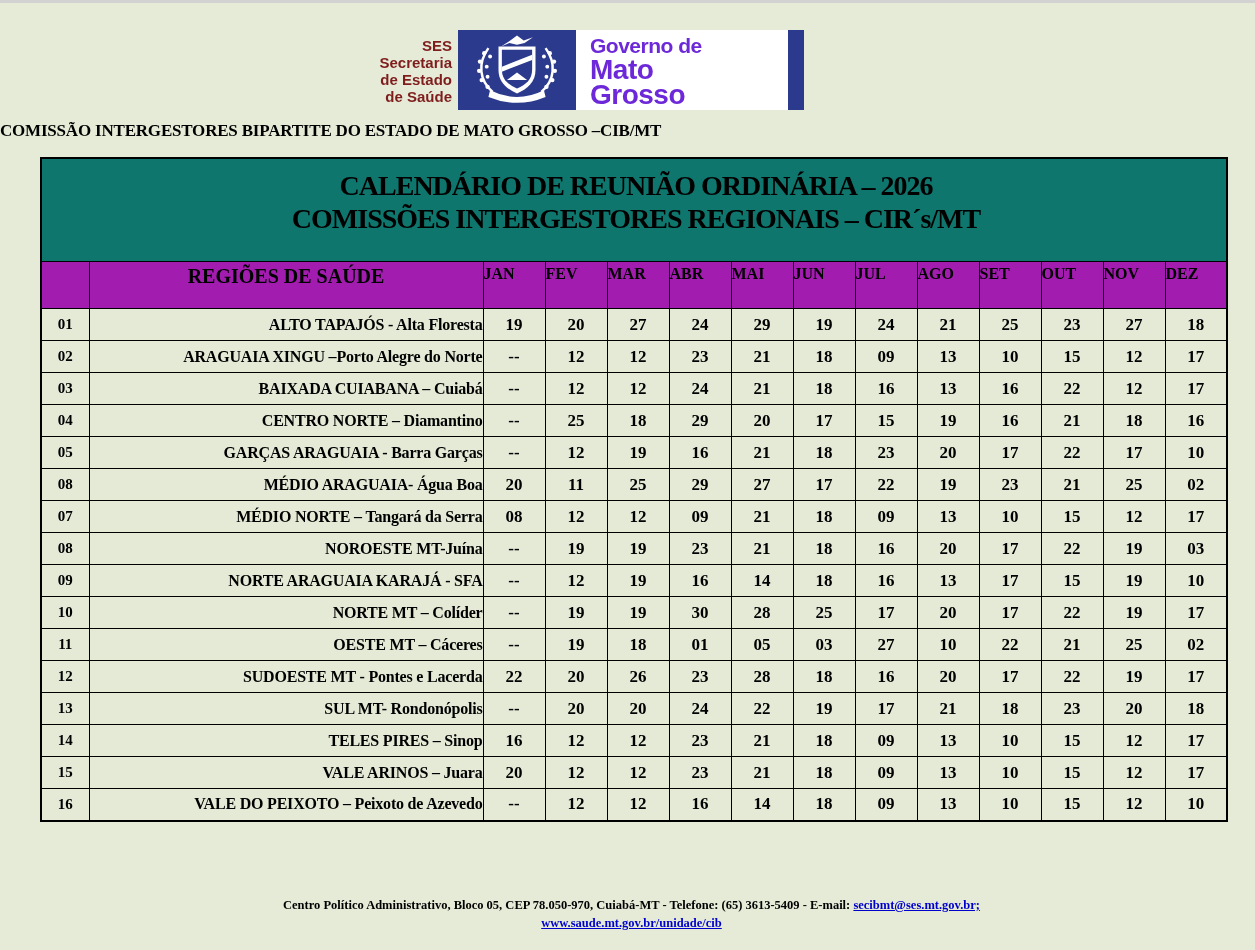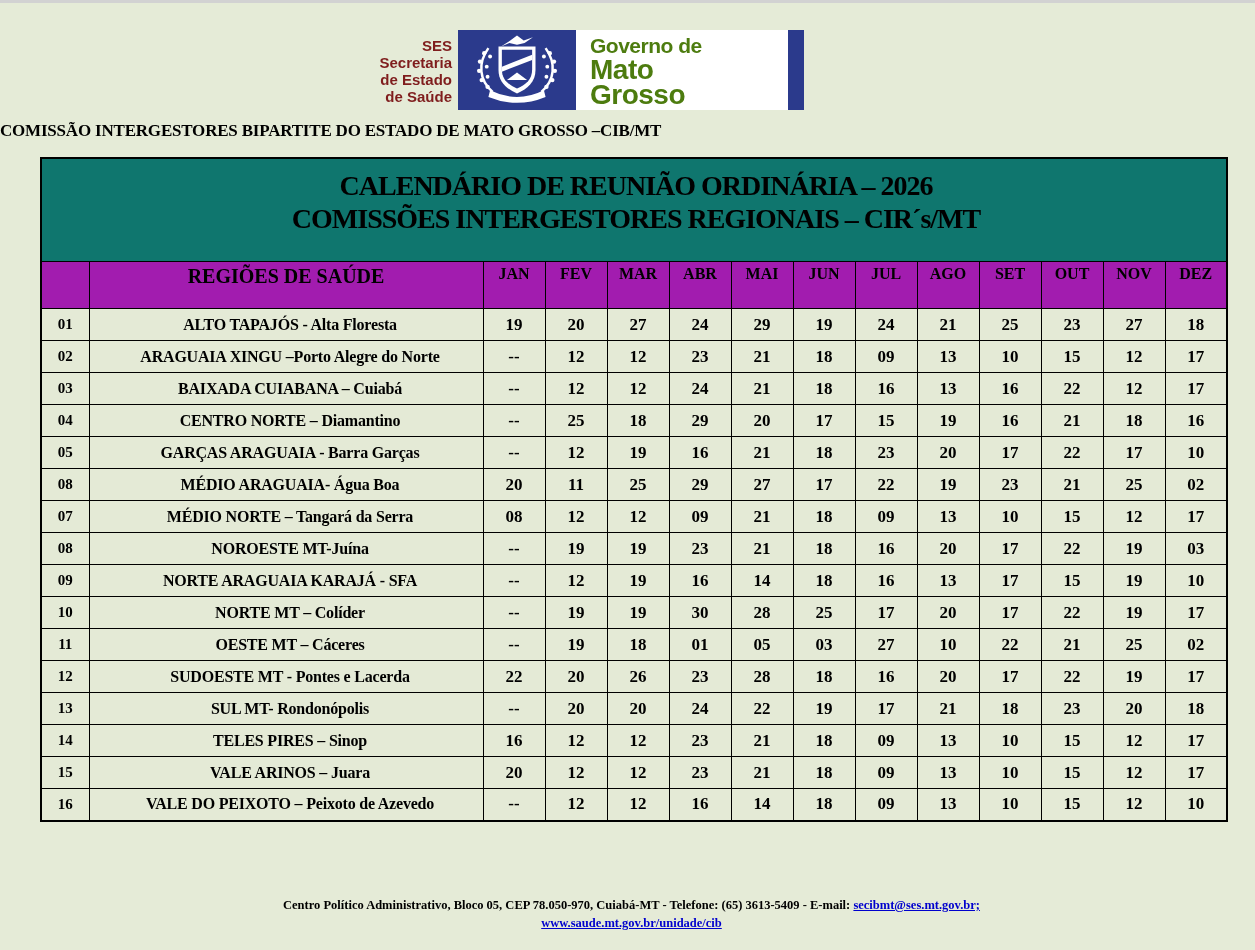--- a/index.html
+++ b/index.html
@@ -21,21 +21,21 @@
     color:#7f1d1d;
   }
   .logo { position:absolute; left:458px; top:30px; height:80px; display:flex; }
   .logo-emblem {
     width:118px; height:80px; background:#2b3a8c;
     display:flex; align-items:center; justify-content:center;
   }
   .logo-text {
     background:#ffffff; width:212px; height:80px;
     padding:5px 16px 0 14px;
-    color:#4d7c0f; font-family:"Liberation Sans", sans-serif;
+    color:#6d28d9; font-family:"Liberation Sans", sans-serif;
     font-weight:bold; letter-spacing:-0.5px;
   }
   .logo-text .l1 { font-size:21px; line-height:22px; }
   .logo-text .l2, .logo-text .l3 { font-size:28px; line-height:25px; }
   .logo-bar { width:16px; height:80px; background:#2b3a8c; }
 
   .org-title {
     position:absolute; top:121px; left:0; width:100%;
     font-weight:bold; font-size:17px;
     letter-spacing:-0.2px;
@@ -56,24 +56,24 @@
   }
   .title-band .t1, .title-band .t2 {
     font-weight:bold; font-size:28px; line-height:33px; letter-spacing:-1px;
   }
   .header-row th {
     vertical-align:top; font-weight:bold;
     height:47px; padding-top:3px;
     background:#a21caf;
   }
   th.region-h { font-size:20px; text-align:center; }
-  th.month-h  { font-size:16px; text-align:center; }
+  th.month-h  { font-size:16px; text-align:left; }
   tbody.rows tr { height:32px; }
   td.num-cell    { text-align:center; font-weight:bold; font-size:15px; }
-  td.region-cell { text-align:center; font-weight:bold; font-size:16px; padding-left:8px; letter-spacing:-0.2px; }
+  td.region-cell { text-align:right; font-weight:bold; font-size:16px; padding-left:8px; letter-spacing:-0.2px; }
   td.value-cell  { text-align:center; font-weight:bold; font-size:17px; }
 
   
   .footer {
     position:absolute; top:896px; left:4px; width:100%;
     text-align:center; font-weight:bold; font-size:12.5px; line-height:18px;
   }
   .footer a { color:#0000cd; text-decoration:underline; font-weight:bold; }
 </style>
 </head>

